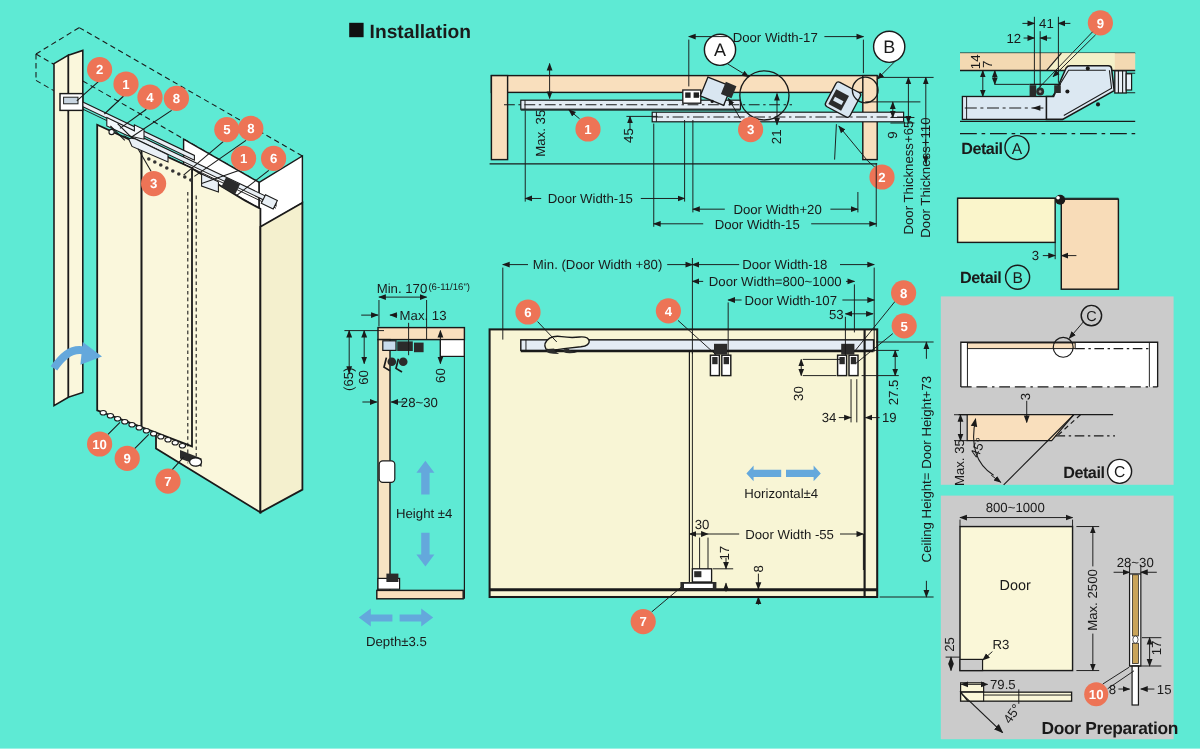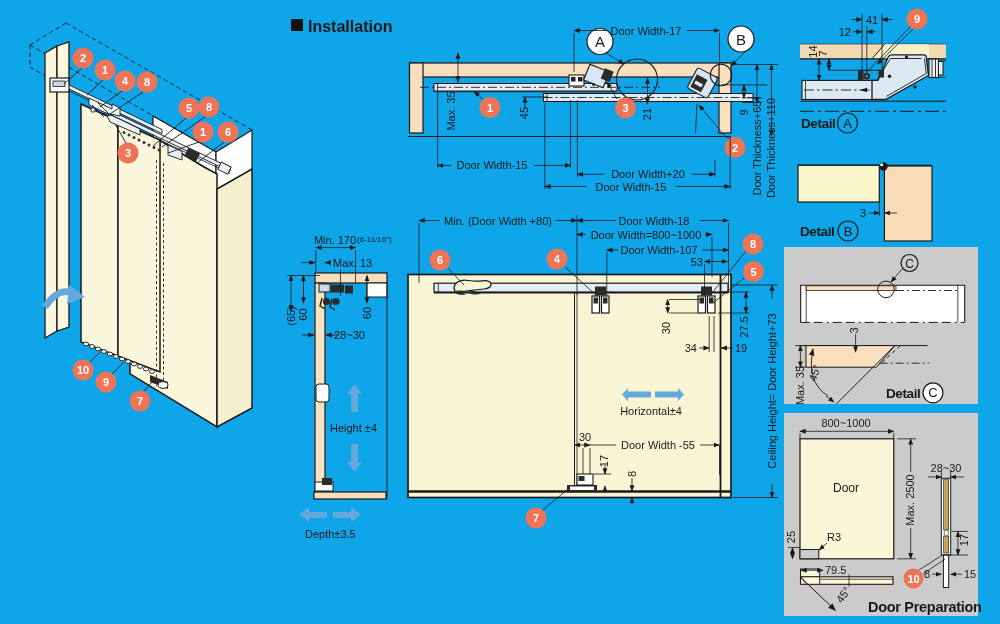--- a/index.html
+++ b/index.html
@@ -1,16 +1,16 @@
 <!DOCTYPE html>
 <html><head>
 <meta charset="utf-8">
 <style>
   html,body{margin:0;padding:0;background:#ffffff;}
-  #page{width:1000px;height:624px;position:relative;background:#0ea5e9;overflow:hidden;}
+  #page{width:1000px;height:624px;position:relative;background:#5eead4;overflow:hidden;}
   svg{position:absolute;top:0;left:0;}
   text{font-family:"Liberation Sans", sans-serif;fill:#1a1a1a;}
   .t{font-size:11px;}
   .ts{font-size:8px;}
   .tb{font-size:16px;font-weight:bold;}
   .dl{stroke:#1a1a1a;stroke-width:1;fill:none;}
   .dm{stroke:#1a1a1a;stroke-width:0.8;fill:none;}
   .cir{fill:#ED7456;}
   .cnum{fill:#fff;font-size:11px;font-weight:bold;text-anchor:middle;}
   .peach{fill:#F9DFBD;stroke:#1a1a1a;}

